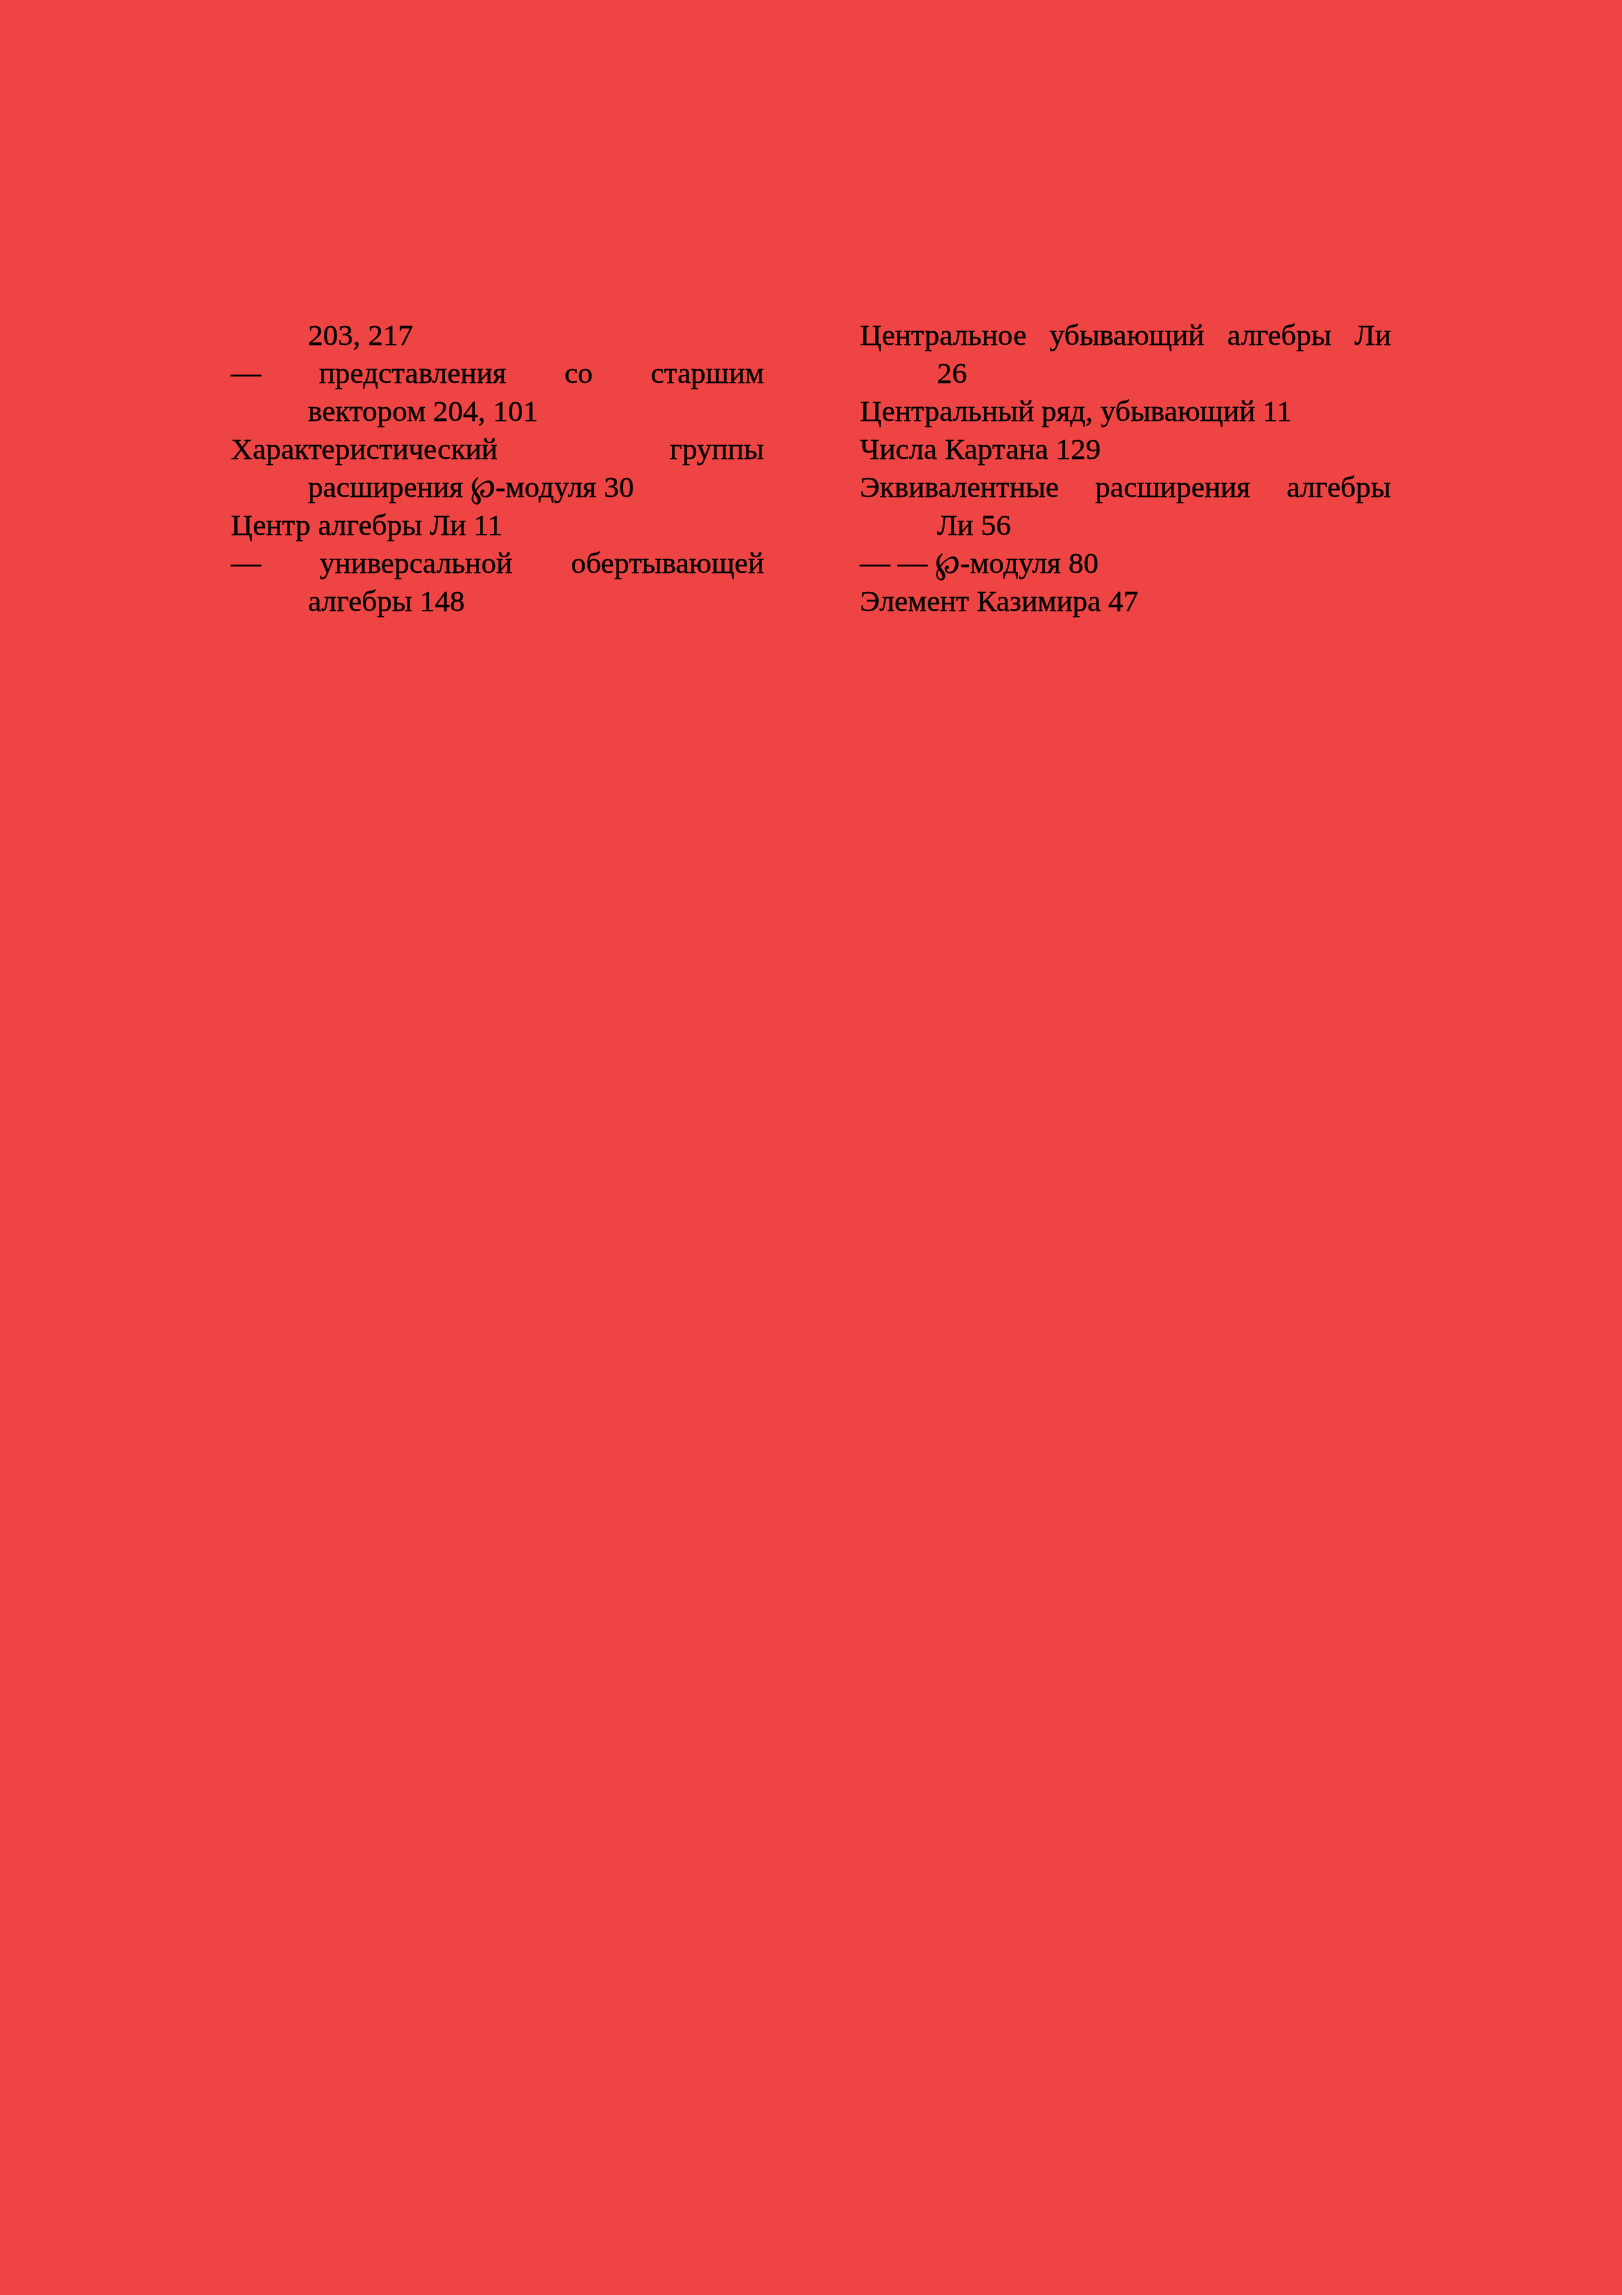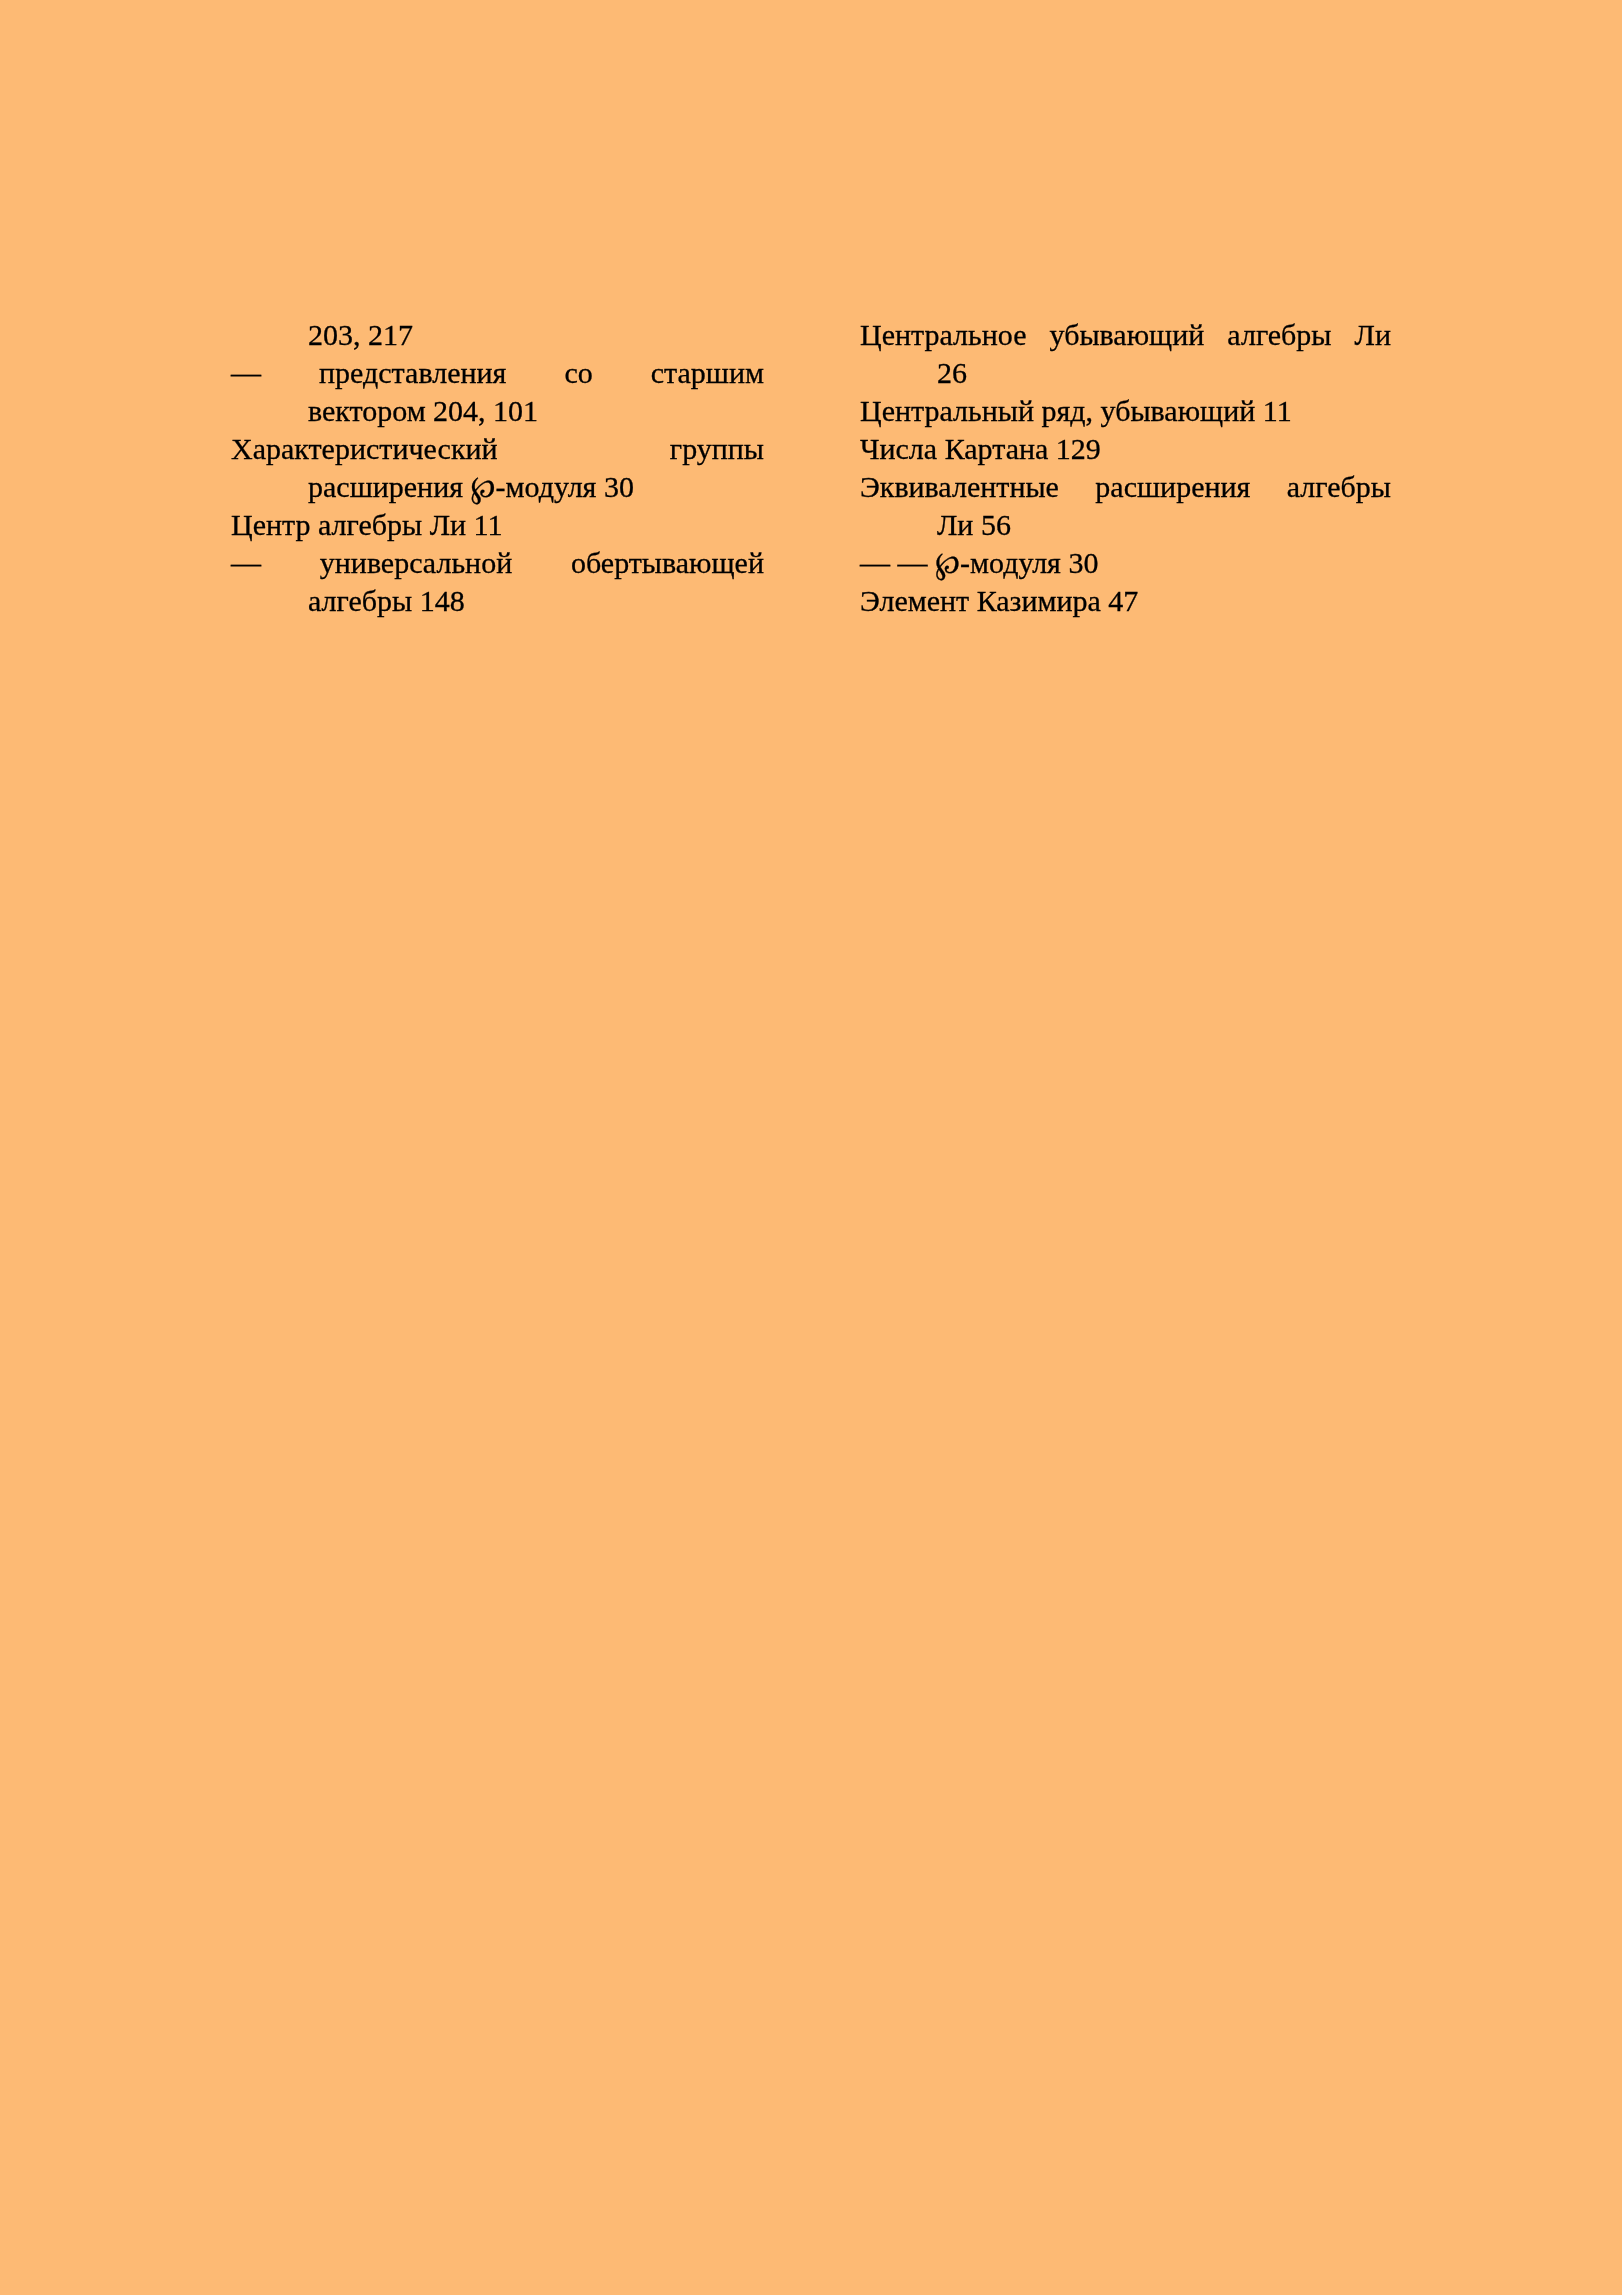--- a/index.html
+++ b/index.html
@@ -9,21 +9,21 @@
   body {
     width: 1622px;
     height: 2295px;
     position: relative;
     background: #ffffff;
     overflow: hidden;
   }
   .page {
     position: absolute;
     inset: 0;
-    background: #fdba74;
+    background: #ef4444;
   }
   .index-col {
     position: absolute;
     top: 316px;
     color: #000000;
     font-family: "Liberation Serif", "DejaVu Serif", serif;
     font-size: 30px;
     line-height: 38px;
     -webkit-text-stroke: 0.3px currentColor;
   }
@@ -62,17 +62,17 @@
       <div class="line justify">— универсальной обертывающей</div>
       <div class="line indent">алгебры 148</div>
     </div>
   <div class="index-col right">
       <div class="line justify">Центральное убывающий алгебры Ли</div>
       <div class="line indent">26</div>
       <div class="line">Центральный ряд, убывающий 11</div>
       <div class="line">Числа Картана 129</div>
       <div class="line justify">Эквивалентные расширения алгебры</div>
       <div class="line indent">Ли 56</div>
-      <div class="line">— — ℘-модуля 30</div>
+      <div class="line">— — ℘-модуля 80</div>
       <div class="line">Элемент Казимира 47</div>
     </div>
 </div>
 
 
 </body></html>

